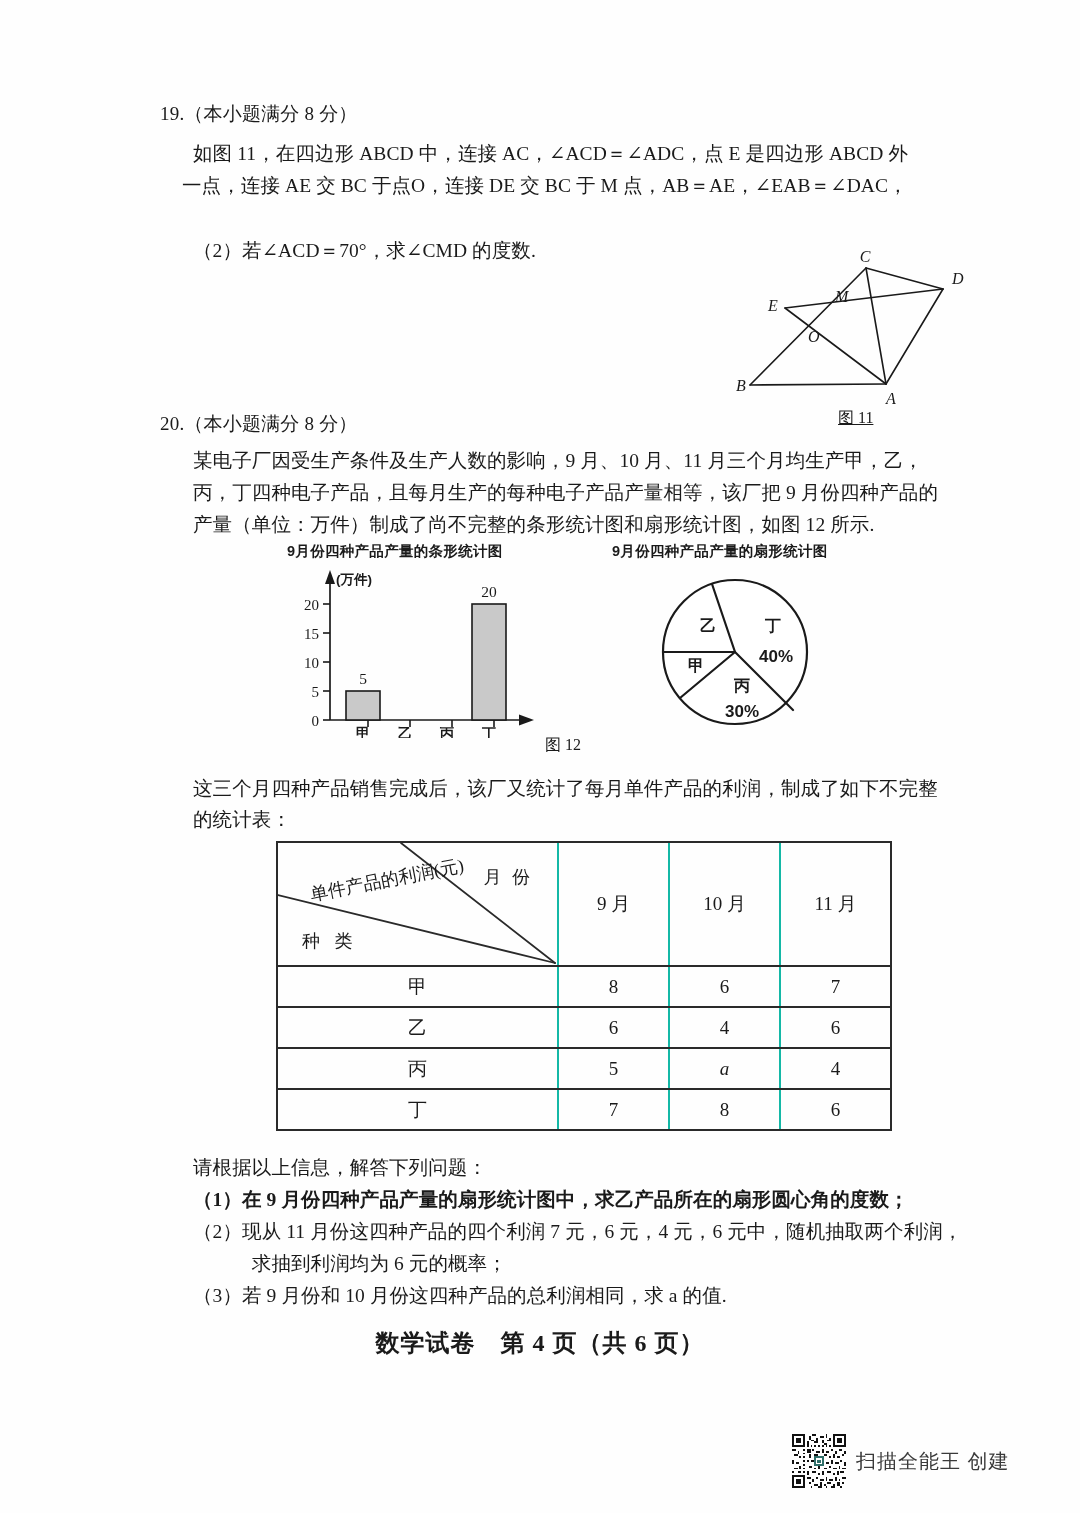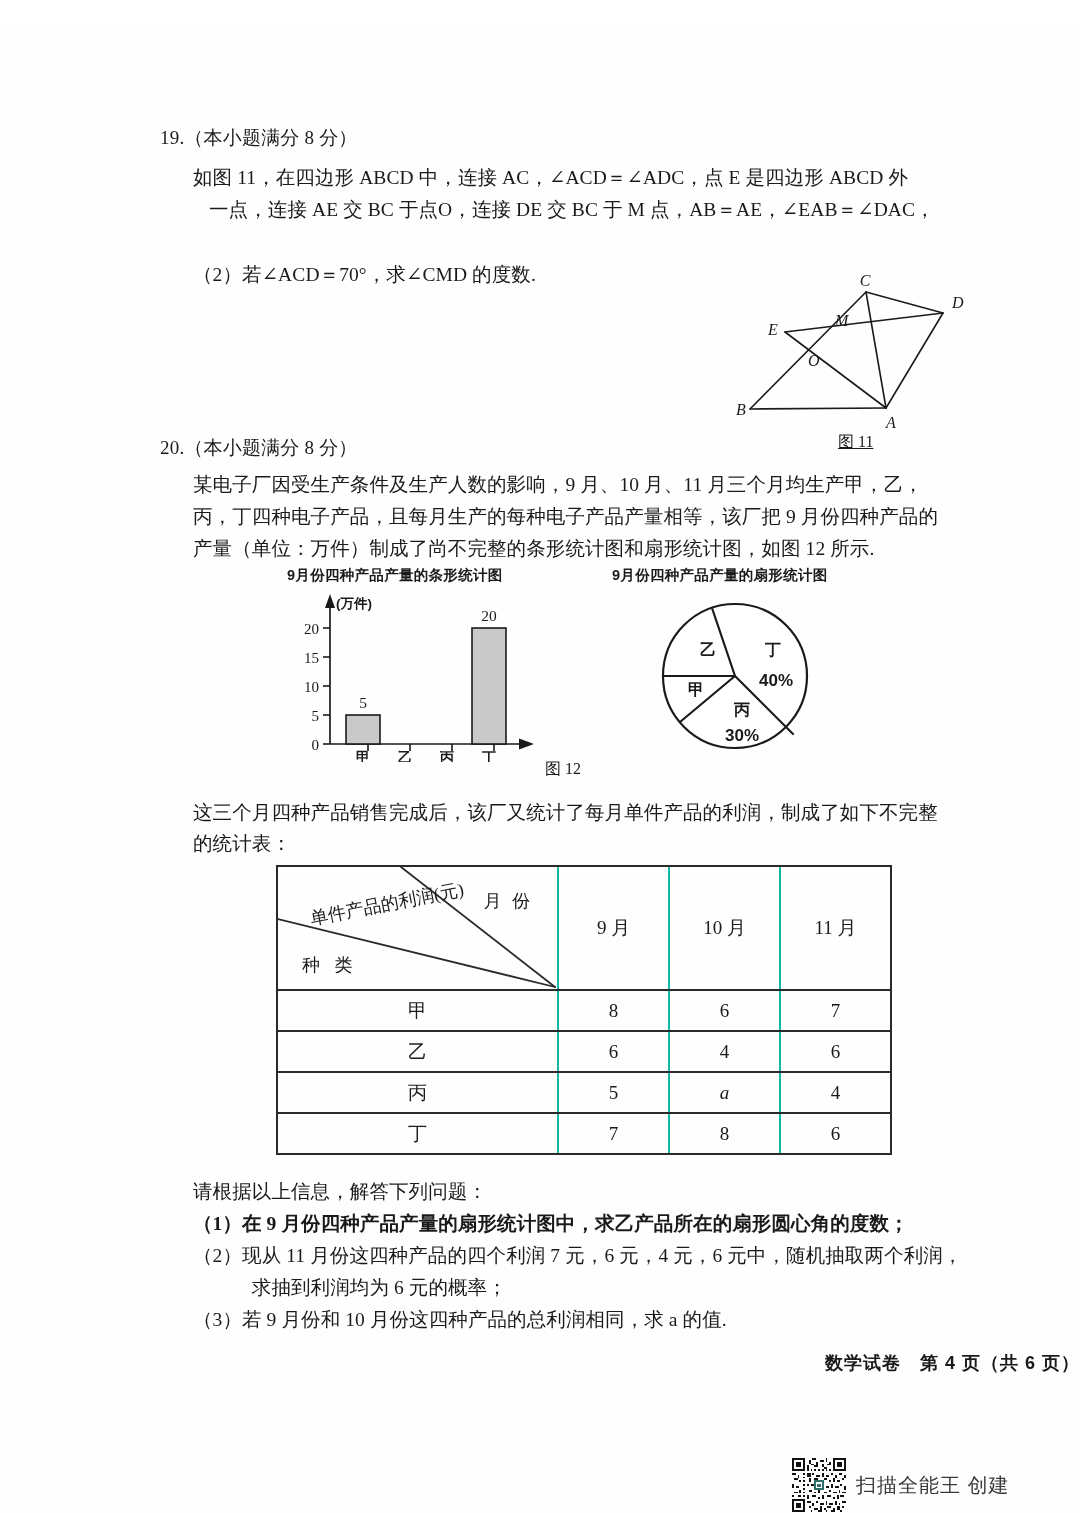--- a/index.html
+++ b/index.html
@@ -13,21 +13,20 @@
     position: relative;
     font-family: "Liberation Serif", "DejaVu Serif", serif;
     color: #1a1a1a;
     overflow: hidden;
   }
 
   .page {
     position: absolute;
     inset: 0;
     background: #fefefe;
-    margin-top: 24px;
   }
 
   
   .qnum {
     position: absolute;
     font-size: 19px;
     letter-spacing: 0.2px;
     white-space: nowrap;
   }
   .body-line {
@@ -106,24 +105,24 @@
     letter-spacing: 5px;
   }
   .hdr-diag { position: absolute; left: 0; top: 0; }
   .cell-italic { font-style: italic; font-family: "Liberation Serif", serif; }
 
   
   #footer {
     position: absolute;
     left: 0; right: 0;
     top: 1327px;
-    text-align: right;
-    font-family: Liberation Sans, sans-serif;
+    text-align: center;
+    font-family: Liberation Serif, serif;
     font-weight: bold;
-    font-size: 18px;
+    font-size: 24px;
     letter-spacing: 1px;
   }
 
   
   #watermark {
     position: absolute;
     left: 792px; top: 1434px;
     display: flex; align-items: center; gap: 10px;
   }
   #watermark .wm-text {
@@ -138,21 +137,21 @@
 </head>
 <body>
 
 <div class="page">
 
   <div class="qnum" style="left:160px; top:101px;">
     <span>19.</span><span>（本小题满分 8 分）</span>
   </div>
 
   <div class="body-line" style="left:193px; top:140px;">如图 11，在四边形 ABCD 中，连接 AC，∠ACD＝∠ADC，点 E 是四边形 ABCD 外</div>
-  <div class="body-line" style="left:209px; top:172px;">一点，连接 AE 交 BC 于点O，连接 DE 交 BC 于 M 点，AB＝AE，∠EAB＝∠DAC，</div>
+  <div class="body-line" style="left:182px; top:172px;">一点，连接 AE 交 BC 于点O，连接 DE 交 BC 于 M 点，AB＝AE，∠EAB＝∠DAC，</div>
   <div class="body-line" style="left:193px; top:237px;">（2）若∠ACD＝70°，求∠CMD 的度数.</div>
 
   <div id="fig11">
     <svg width="300" height="175" viewBox="0 0 300 175">
       <g stroke="#1a1a1a" stroke-width="1.6" fill="none" stroke-linecap="round">
 
         <line x1="50" y1="137" x2="186" y2="136"></line>
 
         <line x1="50" y1="137" x2="166" y2="20"></line>
 

